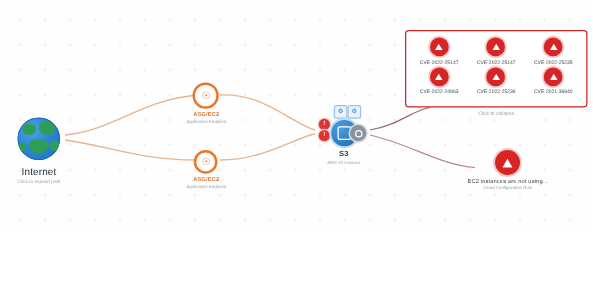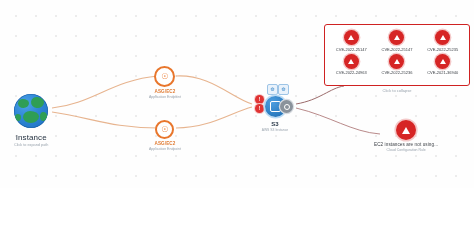--- a/index.html
+++ b/index.html
@@ -110,21 +110,21 @@
 
   <div class="node" id="internet">
     <div class="globe">
       <i class="g1"></i>
         <i class="g2"></i>
         <i class="g3"></i>
         <i class="g4"></i>
         <i class="g5"></i>
     </div>
     <div class="cap">
-      <div class="title">Instance</div>
+      <div class="title">Internet</div>
       <div class="sub">Click to expand path</div>
     </div>
   </div>
 
   <div class="node ep" id="ep1">
     <div class="ring">
         <span class="glyph">☉</span>
       </div>
     <div class="cap">
       <div class="title">ASG/EC2</div>

